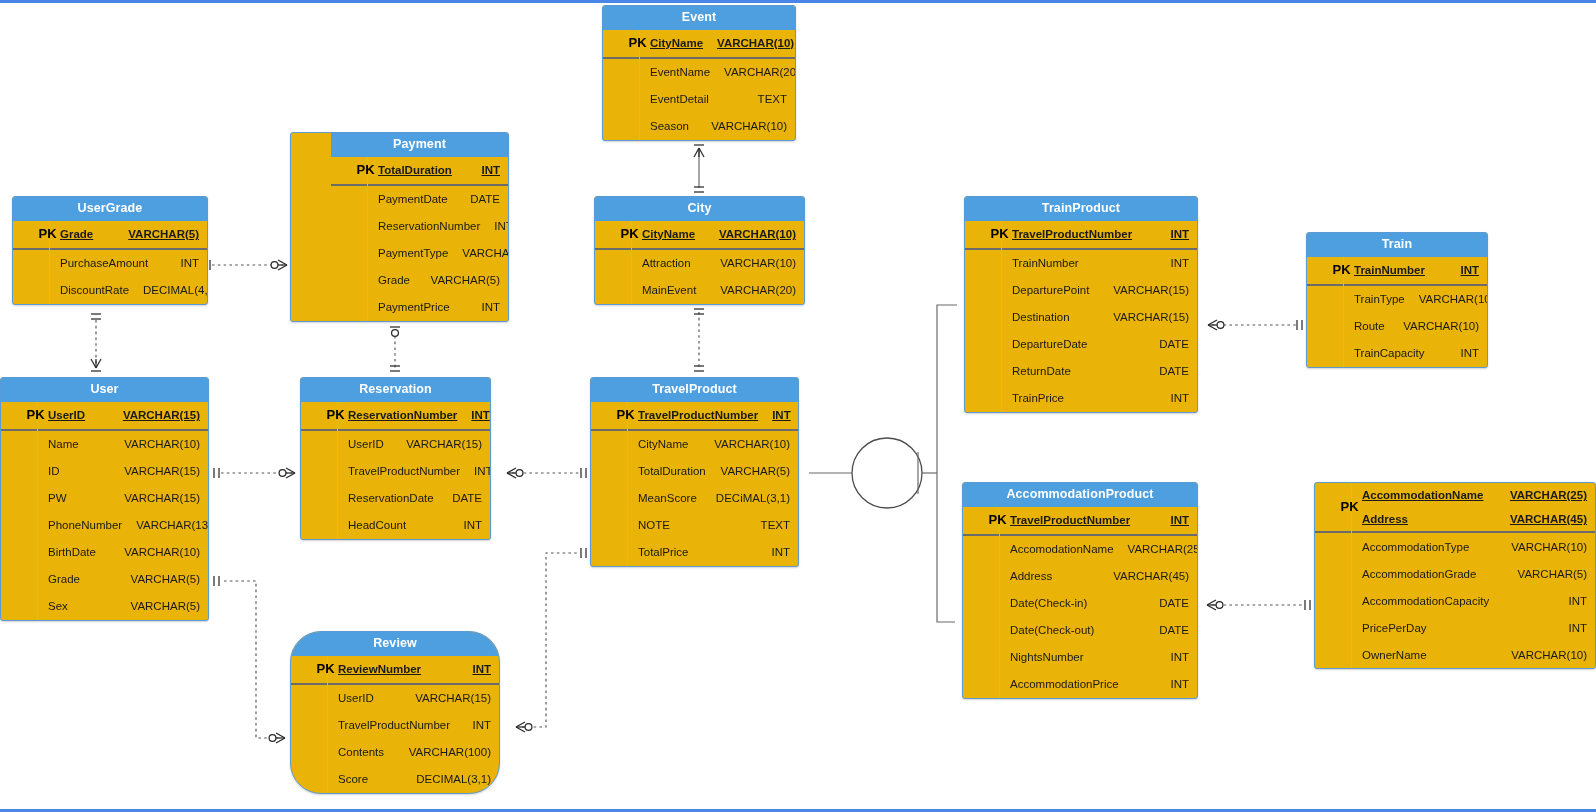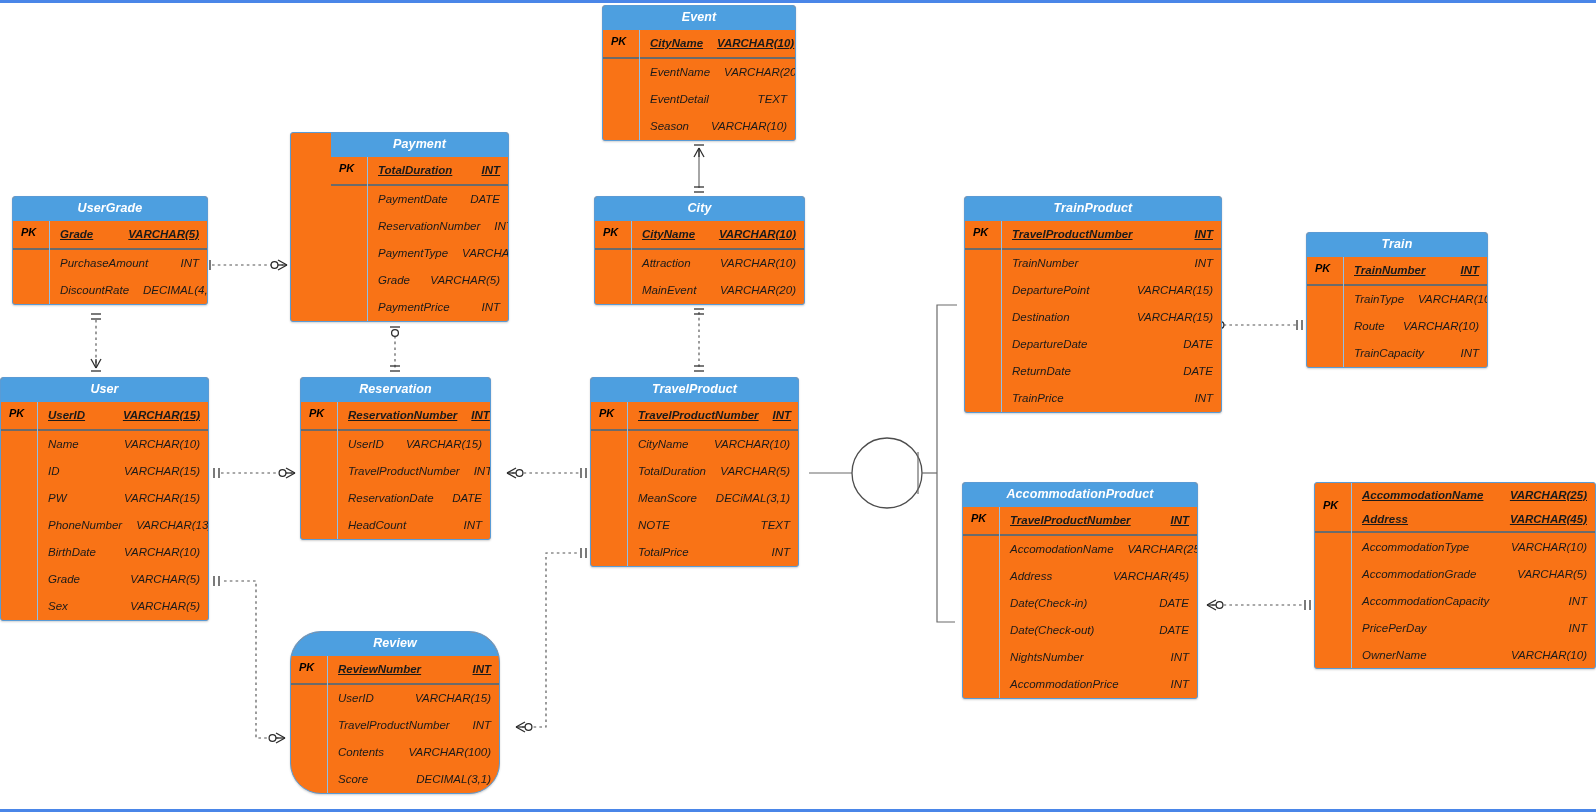--- a/index.html
+++ b/index.html
@@ -9,48 +9,48 @@
     background:#ffffff;
     font-family:"Liberation Sans", sans-serif;
     overflow:hidden;
     position:relative;
   }
   #canvas { position:absolute; left:0; top:0; width:1596px; height:812px; }
   #edges { position:absolute; left:0; top:0; width:1596px; height:812px; pointer-events:none; }
 
   .entity {
     position:absolute;
-    background:#f97316;
+    background:#eab308;
     border:1px solid #5a9bd5;
     border-radius:3px;
     box-shadow:0 1px 2px rgba(0,0,0,0.18);
     overflow:hidden;
-    font-style:italic;
   }
   .entity-title {
     background:#4d9fe0;
     color:#ffffff;
     font-weight:bold;
     font-size:12.5px;
     text-align:center;
     padding:5px 2px 6px 2px;
     letter-spacing:.1px;
     line-height:1;
   }
   .rows { position:relative; }
   .pkcol {
     position:absolute;
     left:0; top:0; bottom:0;
     width:37px;
     border-right:1px solid #8fbfe8;
   }
   .pk-label {
     position:absolute;
-    left:8px; width:37px;
-    font-size:11px;
+    left:16px; width:37px;
+    text-align:center;
+    font-size:13px;
     font-weight:bold;
     color:#000;
   }
   .row {
     position:relative;
     margin-left:37px;
     display:flex;
     align-items:center;
     height:27px;
     padding:0 8px 0 10px;
@@ -261,21 +261,21 @@
           <div class="row">
             <span class="fname">Attraction</span>
             <span class="ftype">VARCHAR(10)</span>
           </div>
           <div class="row">
             <span class="fname">MainEvent</span>
             <span class="ftype">VARCHAR(20)</span>
           </div>
         </div>
       </div>
-      <div class="entity" style="left: 964px; top: 196px; width: 258px;">
+      <div class="entity" style="left: 964px; top: 196px; width: 234px;">
         <div class="entity-title">TrainProduct</div>
         <div class="rows">
           <div class="pkcol"></div>
           <div class="pkblock">
             <div class="row pkrow">
               <span class="fname">TravelProductNumber</span>
               <span class="ftype">INT</span>
             </div>
           </div>
           <div class="pk-label" style="top: 5.5px;">PK</div>

